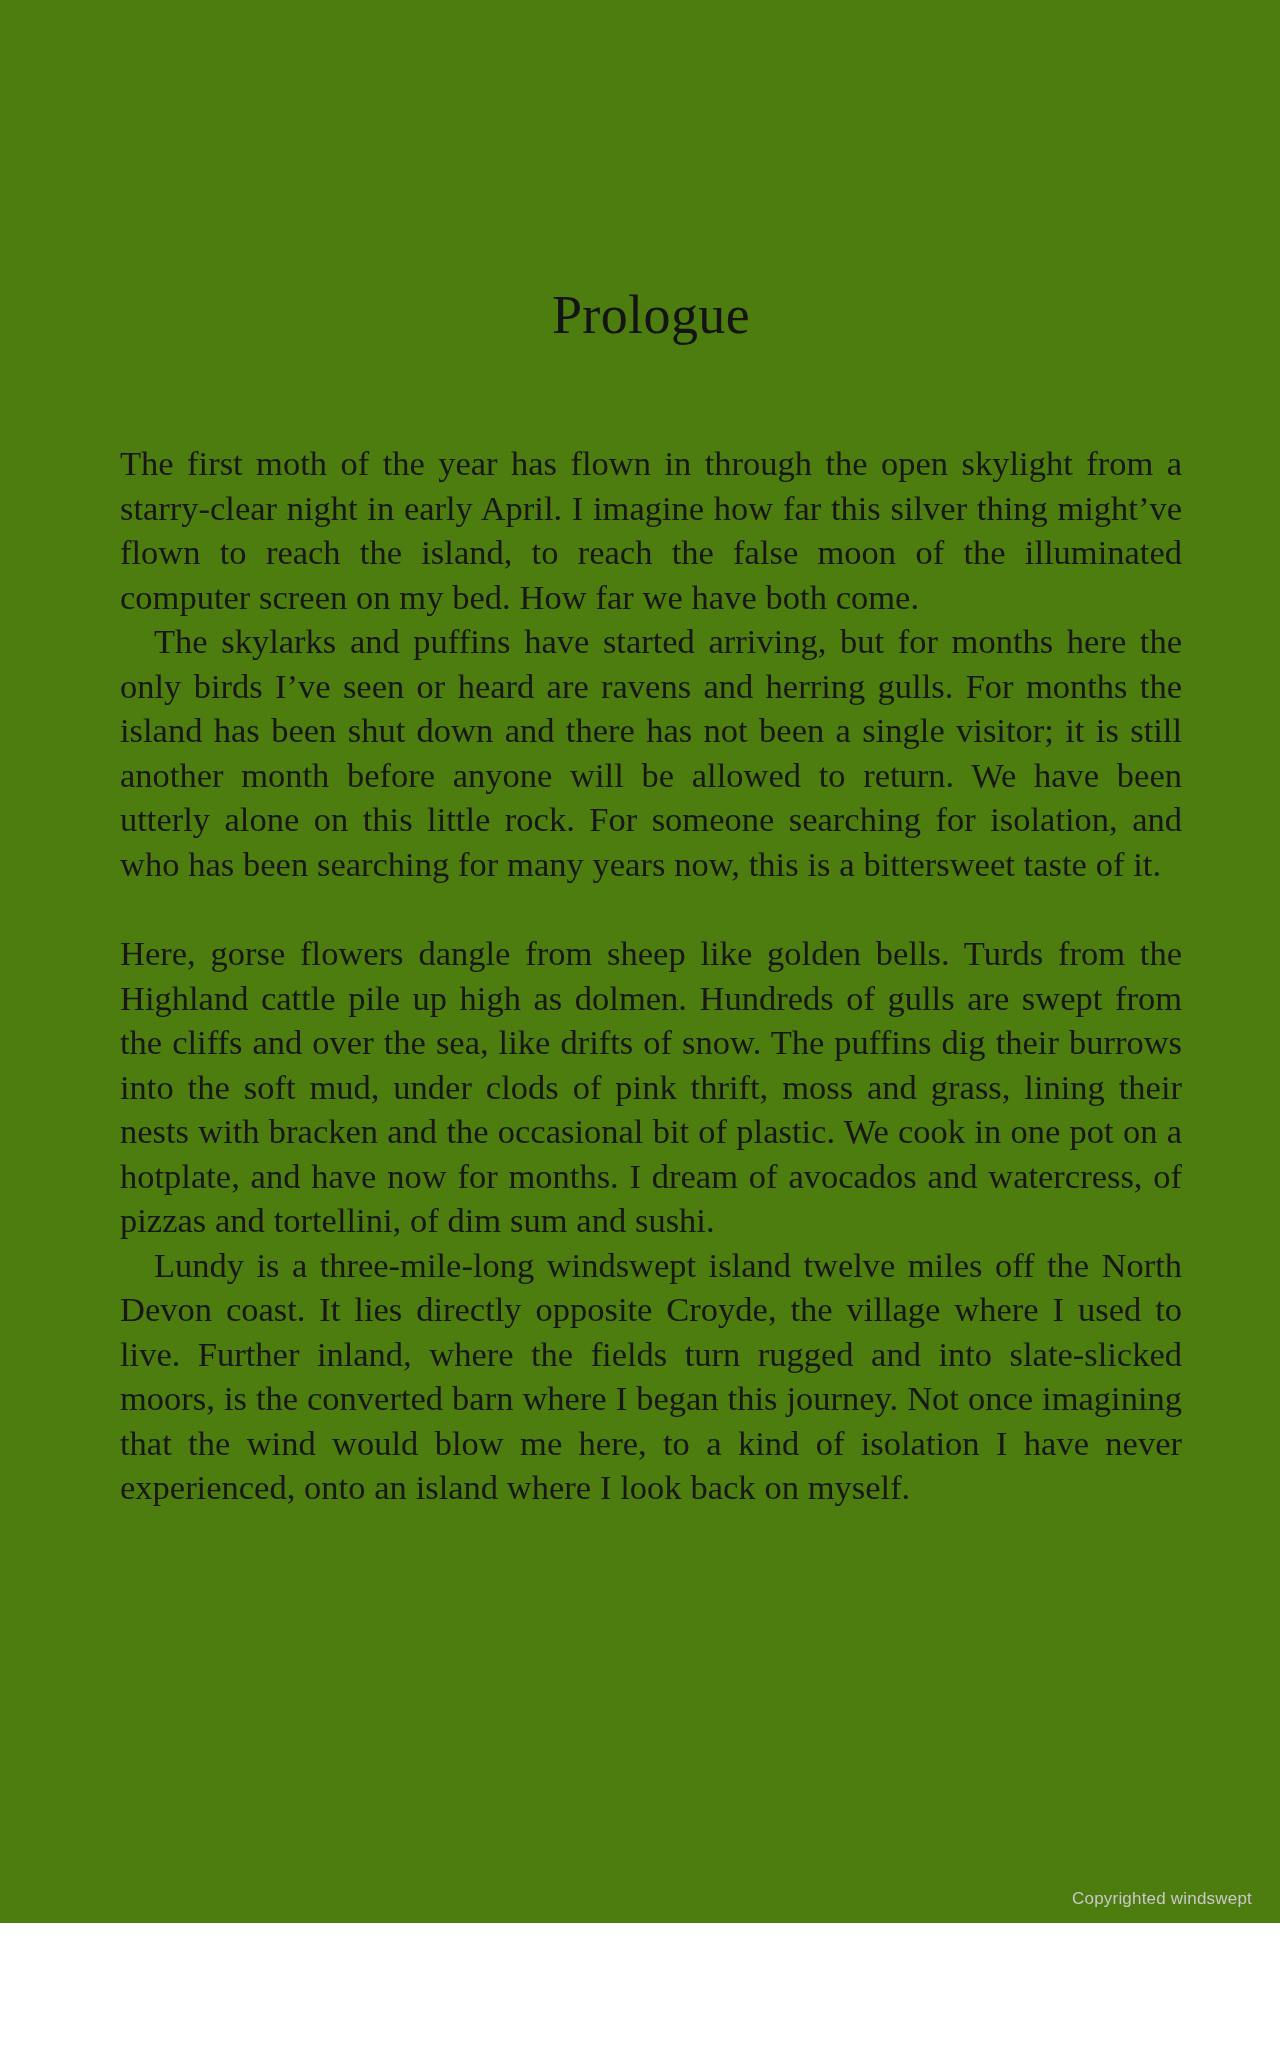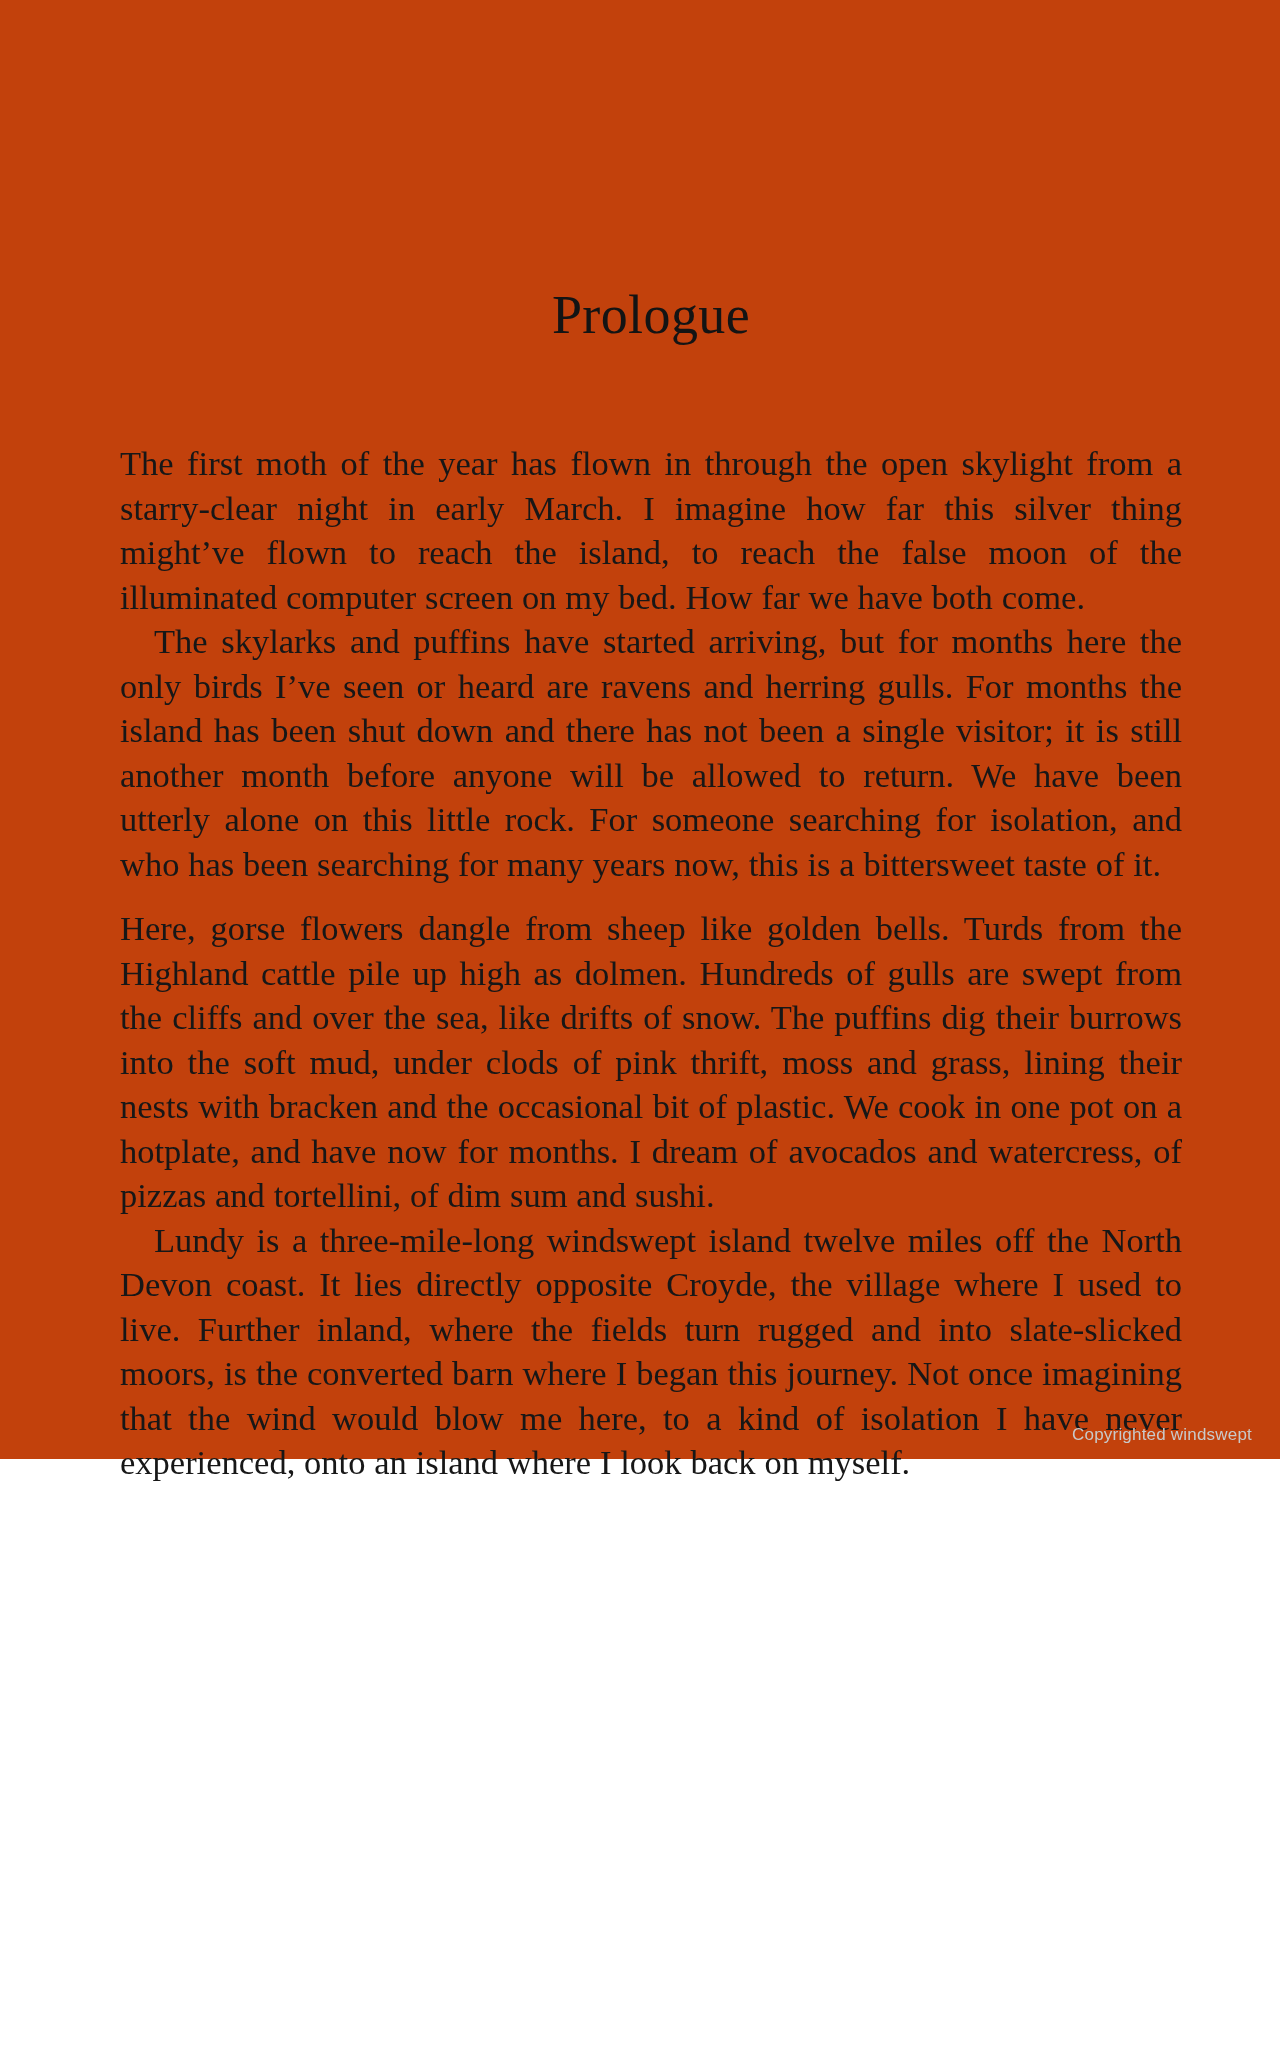--- a/index.html
+++ b/index.html
@@ -14,22 +14,22 @@
     font-family: "Liberation Serif", "DejaVu Serif", serif;
     color: #171717;
     position: relative;
     overflow: hidden;
   }
 
   .page {
     position: absolute;
     top: 0; left: 0;
     width: 1280px;
-    height: 1459px;
-    background: #c2410c;
+    height: 1923px;
+    background: #4d7c0f;
   }
 
   .content {
     position: absolute;
     left: 120px;
     top: 0;
     width: 1062px;
   }
 
   .chapter-title {
@@ -55,21 +55,21 @@
     color: #171717;
     hyphens: none;
     word-spacing: 0.2px;
   }
 
   p.para.indent {
     text-indent: 34px;
   }
 
   p.para.spaced {
-    margin-top: 20px;
+    margin-top: 45px;
   }
 
   .copyright-note {
     position: absolute;
     right: 28px;
     bottom: 14px;
     font-family: "Liberation Sans", "DejaVu Sans", sans-serif;
     font-size: 17px;
     color: #c9c9c9;
     letter-spacing: 0.2px;
@@ -80,21 +80,21 @@
 <body>
 
 <div class="page">
 
   <div class="content">
 
     <h1 class="chapter-title">Prologue</h1>
 
     <div class="body-text">
 
-      <p class="para">The first moth of the year has flown in through the open skylight from a starry-clear night in early March. I imagine how far this silver thing might’ve flown to reach the island, to reach the false moon of the illuminated computer screen on my bed. How far we have both come.</p>
+      <p class="para">The first moth of the year has flown in through the open skylight from a starry-clear night in early April. I imagine how far this silver thing might’ve flown to reach the island, to reach the false moon of the illuminated computer screen on my bed. How far we have both come.</p>
 
       <p class="para indent">The skylarks and puffins have started arriving, but for months here the only birds I’ve seen or heard are ravens and herring gulls. For months the island has been shut down and there has not been a single visitor; it is still another month before anyone will be allowed to return. We have been utterly alone on this little rock. For someone searching for isolation, and who has been searching for many years now, this is a bittersweet taste of it.</p>
 
       <p class="para spaced">Here, gorse flowers dangle from sheep like golden bells. Turds from the Highland cattle pile up high as dolmen. Hundreds of gulls are swept from the cliffs and over the sea, like drifts of snow. The puffins dig their burrows into the soft mud, under clods of pink thrift, moss and grass, lining their nests with bracken and the occasional bit of plastic. We cook in one pot on a hotplate, and have now for months. I dream of avocados and watercress, of pizzas and tortellini, of dim sum and sushi.</p>
 
       <p class="para indent">Lundy is a three-mile-long windswept island twelve miles off the North Devon coast. It lies directly opposite Croyde, the village where I used to live. Further inland, where the fields turn rugged and into slate-slicked moors, is the converted barn where I began this journey. Not once imagining that the wind would blow me here, to a kind of isolation I have never experienced, onto an island where I look back on myself.</p>
 
 
     </div>
   </div>

